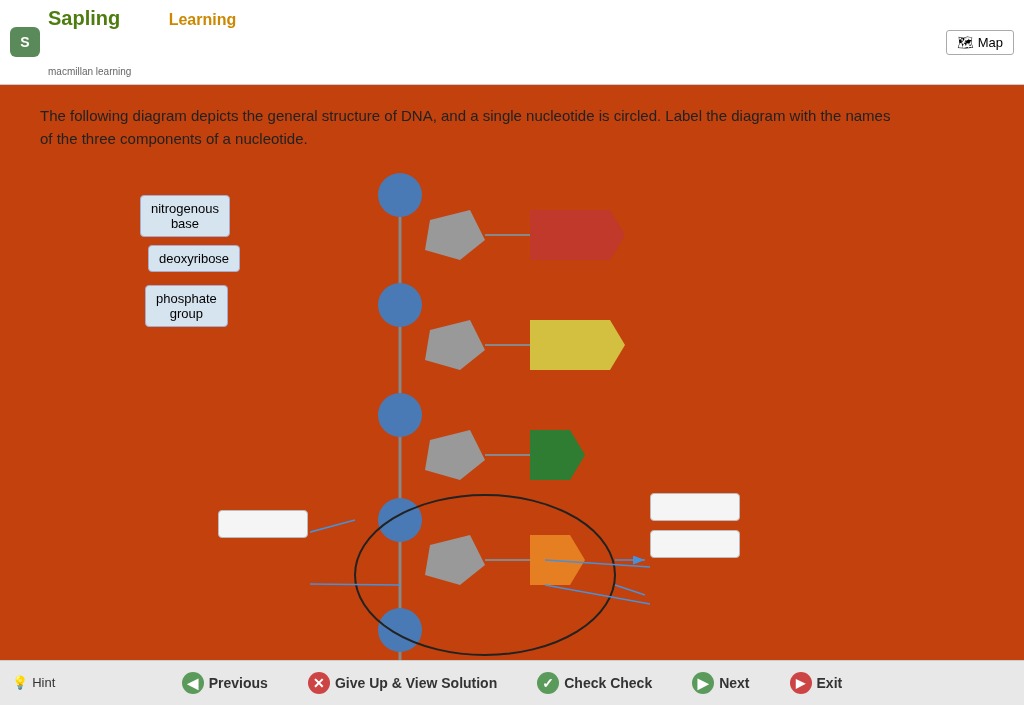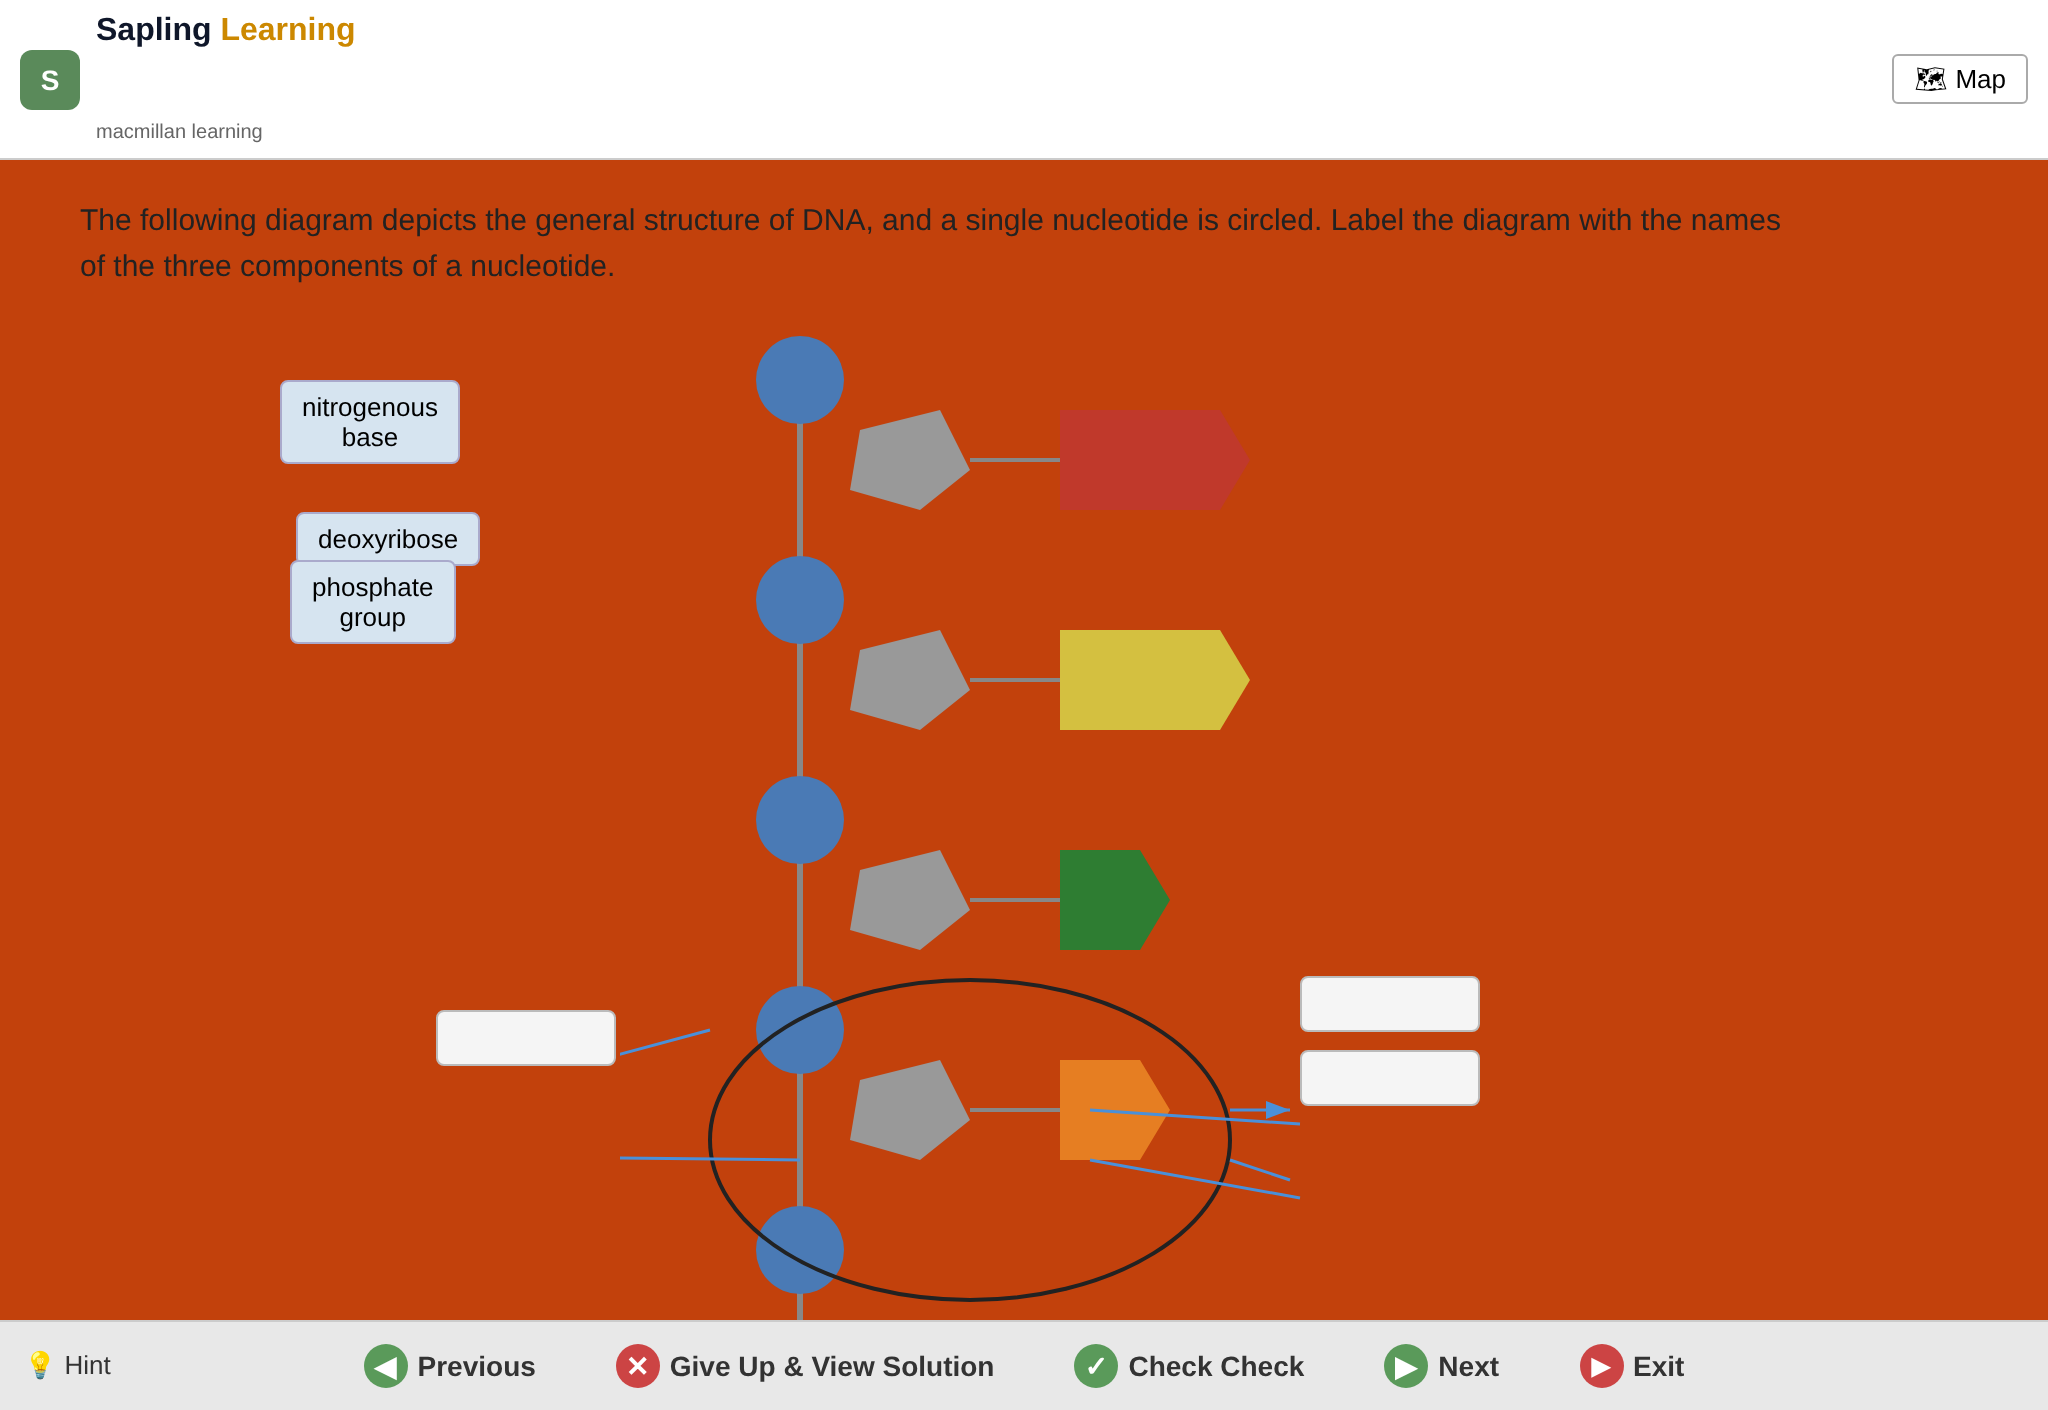--- a/index.html
+++ b/index.html
@@ -15,22 +15,22 @@
     }
     .logo-area { display: flex; align-items: center; gap: 8px; }
     .logo-icon {
       width: 30px; height: 30px;
       background: #5a8a5a;
       border-radius: 6px;
       display: flex; align-items: center; justify-content: center;
       color: white; font-weight: bold; font-size: 14px;
     }
     .logo-text { line-height: 1.2; }
-    .logo-text .sapling { color: #0f172a; font-weight: bold; font-size: 16px; }
-    .logo-text .learning { color: #cc8800; font-weight: bold; font-size: 16px; }
+    .logo-text .sapling { color: #4d7c0f; font-weight: bold; font-size: 20px; }
+    .logo-text .learning { color: #cc8800; font-weight: bold; font-size: 16px; margin-left: 44px; }
     .logo-text .sub { font-size: 10px; color: #666; margin-top: 36px; }
     .map-btn {
       background: white; border: 1px solid #aaa; padding: 4px 10px;
       font-size: 13px; cursor: pointer; display: flex; align-items: center; gap: 4px;
       border-radius: 3px;
     }
 
     .main-content {
       background: #c2410c;
       margin: 0;
@@ -128,21 +128,21 @@
     <span>🗺</span>
     <span>Map</span>
   </button>
 </div>
 
 <div class="main-content">
   <p class="question-text">The following diagram depicts the general structure of DNA, and a single nucleotide is circled. Label the diagram with the names of the three components of a nucleotide.</p>
 
   <div class="label-box" style="left:140px; top:110px; white-space:pre-line;text-align:center;">nitrogenous
 base</div>
-  <div class="label-box" style="left:148px; top:176px;">deoxyribose</div>
+  <div class="label-box" style="left:148px; top:160px;">deoxyribose</div>
   <div class="label-box" style="left:145px; top:200px; white-space:pre-line;">phosphate
 group</div>
 
   <svg width="500" height="560" style="position:absolute; top:60px; left:310px;">
 
     <line x1="90" y1="30" x2="90" y2="540" stroke="#888" stroke-width="3"></line>
 
     <circle cx="90" cy="50" r="22" fill="#4a7ab5"></circle>
 
     <polygon points="120,75 160,65 175,95 150,115 115,105" fill="#999"></polygon>

